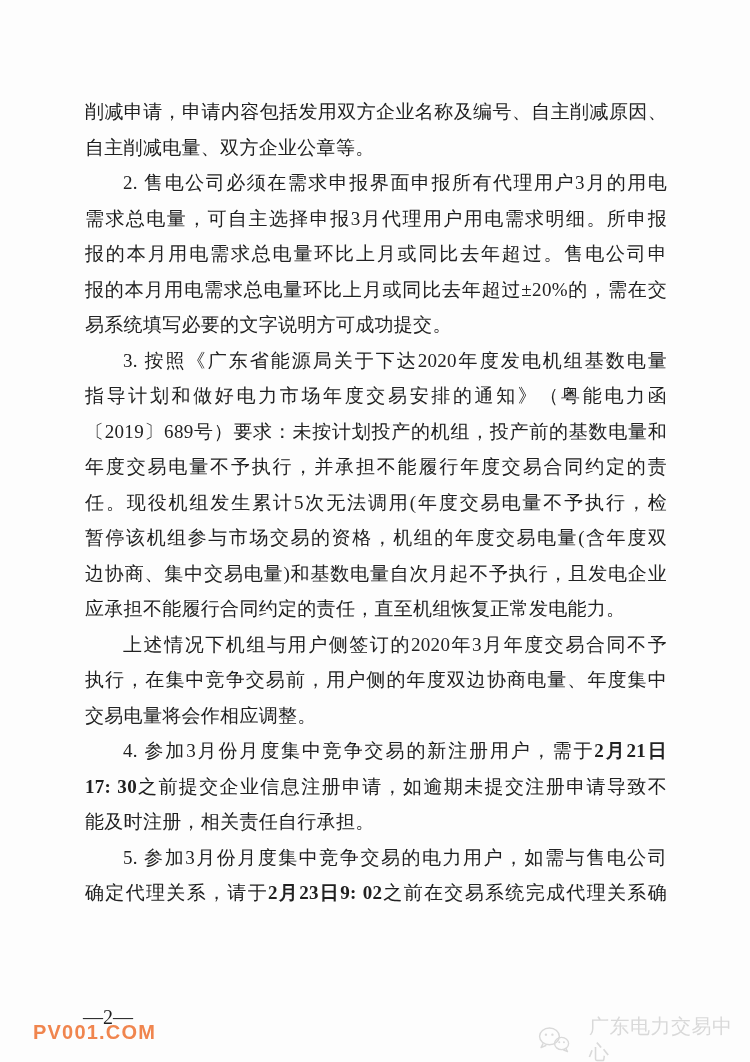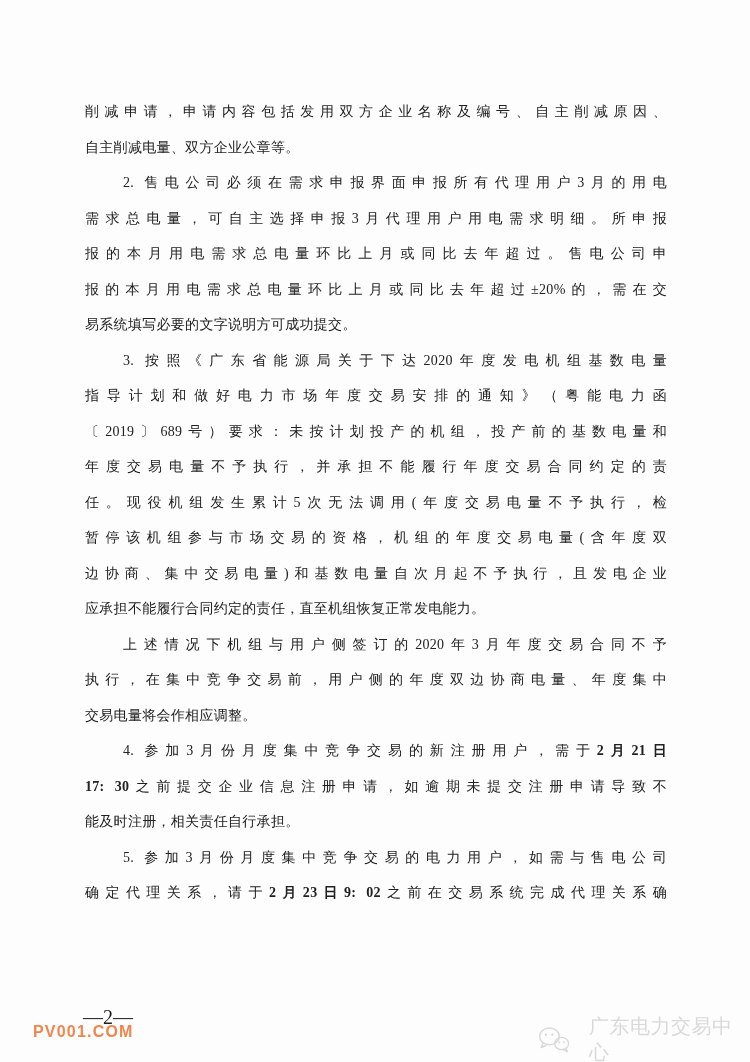--- a/index.html
+++ b/index.html
@@ -12,21 +12,21 @@
     color: #212121;
     overflow: hidden;
   }
   .text-block {
     position: absolute;
     left: 85px;
     top: 94px;
     width: 582px;
   }
   .line {
-    font-size: 14px;
+    font-size: 19px;
     line-height: 35.5px;
     height: 35.5px;
     white-space: nowrap;
     letter-spacing: 0.3px;
     text-align: justify;
     text-align-last: justify;
   }
   .line.end { text-align-last: left; }
   .line.indent { padding-left: 38px; }
   .seg.bold { font-weight: 700; }
@@ -38,21 +38,21 @@
     line-height: 22px;
     color: #1e1e1e;
     letter-spacing: 0;
   }
   .pv-watermark {
     position: absolute;
     left: 33px;
     top: 1022px;
     font-family: "Liberation Sans", "DejaVu Sans", sans-serif;
     font-weight: 700;
-    font-size: 16px;
+    font-size: 20px;
     line-height: 20px;
     letter-spacing: 1.2px;
     color: #F0854E;
   }
   .footer-brand {
     position: absolute;
     left: 537px;
     top: 1013px;
     display: flex;
     align-items: center;

